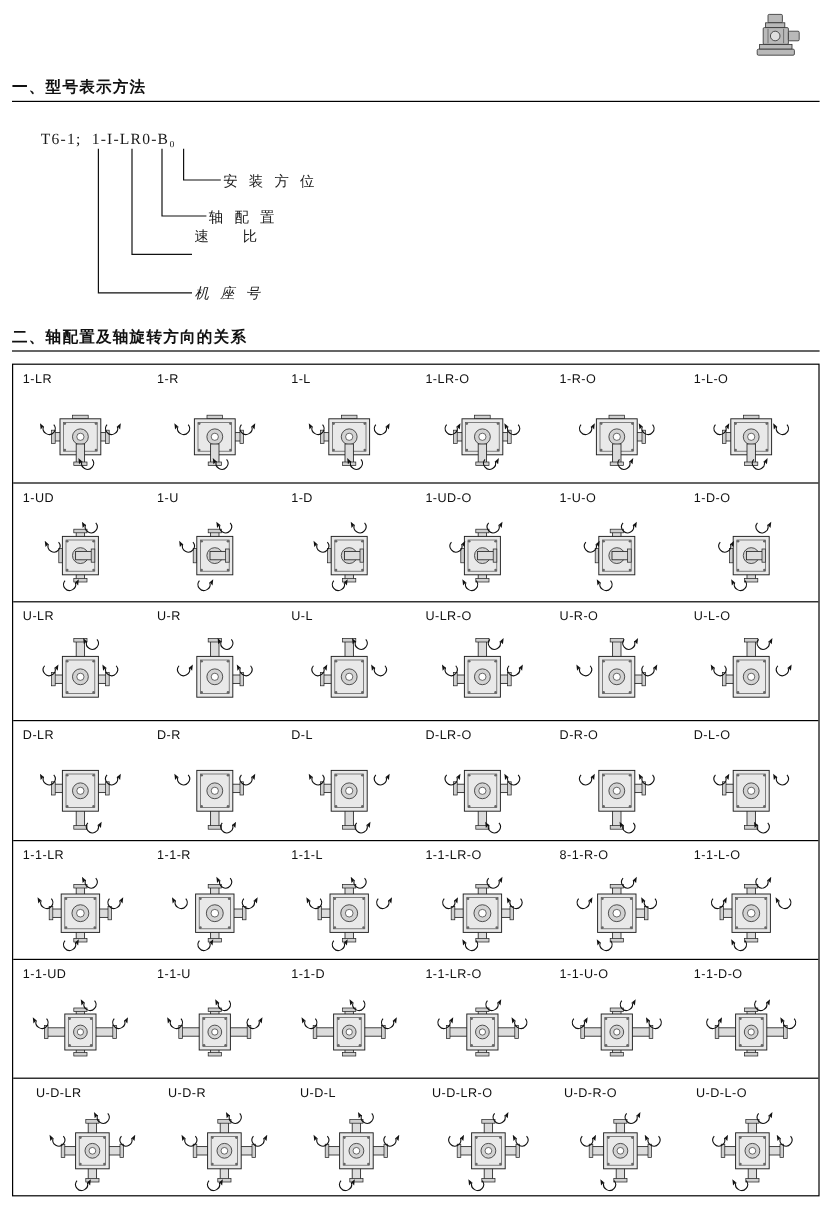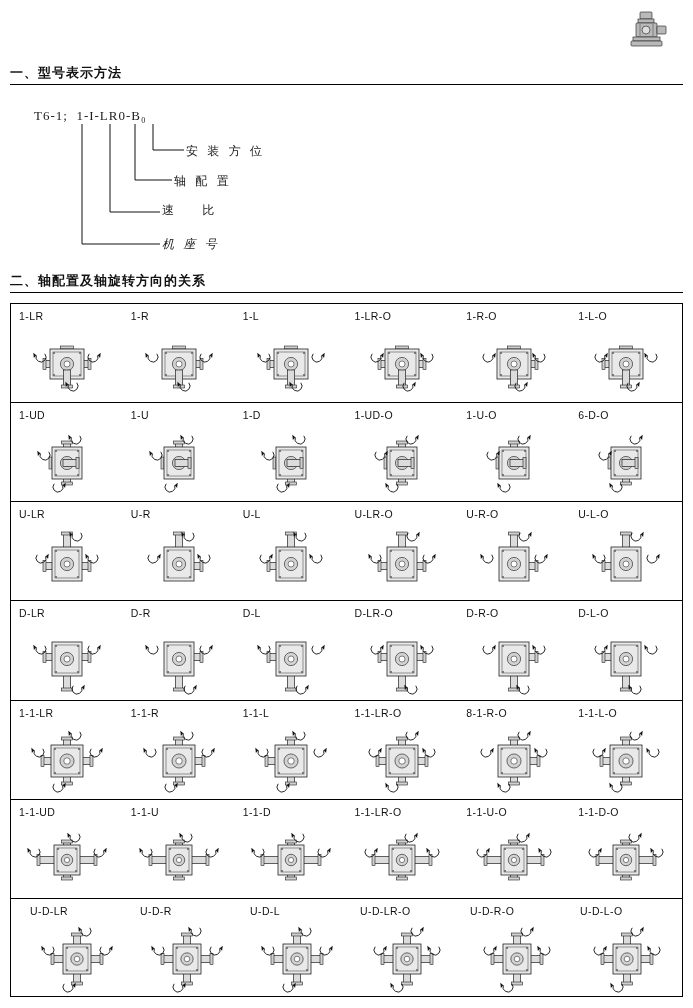--- a/index.html
+++ b/index.html
@@ -36,21 +36,21 @@
   .code-wrap{position:absolute;left:34px;top:96px;width:300px;height:160px;margin-top:12px;}
   .code-text{
     font-size:13px;letter-spacing:1px;white-space:pre;
     font-family:"Liberation Serif", serif;
   }
   .leader-labels span{
     position:absolute;font-size:12px;letter-spacing:3px;white-space:pre;
   }
   .lbl1{left:152px;top:35px;}
   .lbl2{left:140px;top:65px;}
-  .lbl3{left:128px;top:94px;}
+  .lbl3{left:128px;top:81px;}
   .lbl4{left:128px;top:128px;font-style:italic;}
 
   
   .grid{
     position:absolute;left:10px;top:303px;
     width:673px;height:694px;
     border:1px solid #000;
     box-sizing:border-box;
   }
   .row{
@@ -594,21 +594,21 @@
                 <path d="M41.3 60.3 l-3 -2.6 l0.6 5.2 z" fill="#111"></path>
               </g>
               <g>
                 <path d="M29.2 26.8 A5 5 0 1 0 37.7 28.3" fill="none" stroke="#111" stroke-width="0.9"></path>
                 <path d="M37.7 28.3 l3 -2.6 l-0.6 5.2 z" fill="#111"></path>
               </g>
             </svg>
           </div>
         </div>
         <div class="cell">
-          <div class="cell-label">6-D-O</div>
+          <div class="cell-label">1-D-O</div>
           <div class="cell-art">
             <svg width="110" height="72" viewBox="0 0 110 72">
               <g>
                 <rect x="51.5" y="38" width="7" height="20" fill="#dcdcdc" stroke="#222" stroke-width="0.7"></rect>
                 <rect x="49.5" y="57" width="11" height="3" fill="#cfcfcf" stroke="#222" stroke-width="0.6"></rect>
               </g>
               <g>
                 <rect x="39" y="34" width="16" height="8" fill="#dcdcdc" stroke="#222" stroke-width="0.7"></rect>
                 <rect x="37" y="32" width="3" height="12" fill="#cfcfcf" stroke="#222" stroke-width="0.6"></rect>
               </g>

